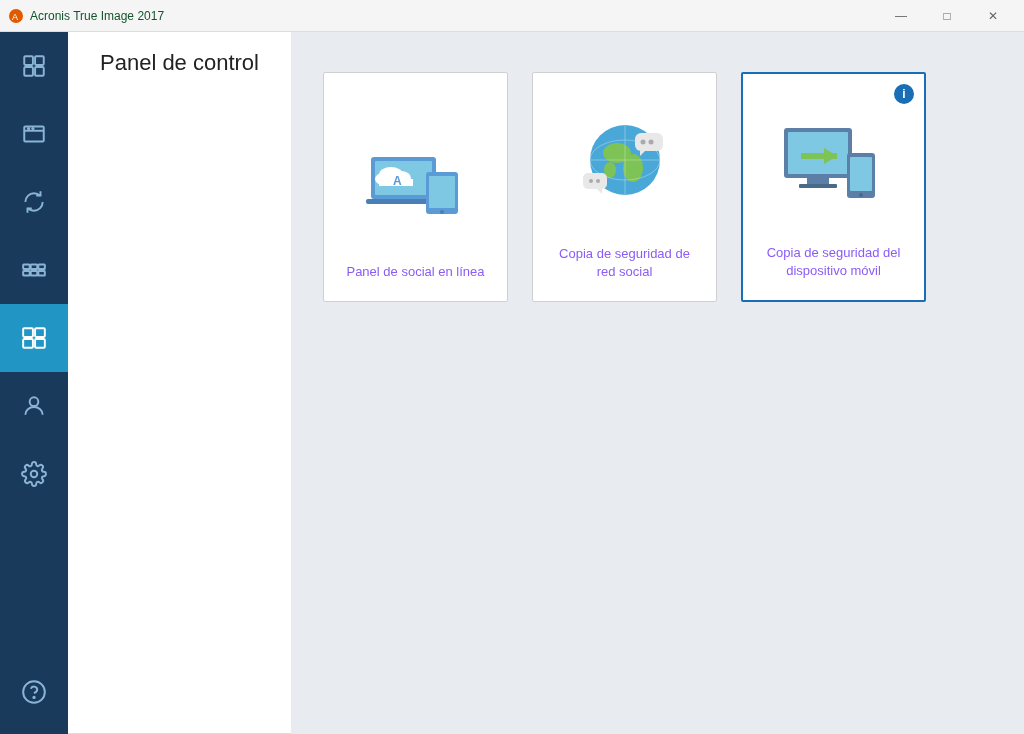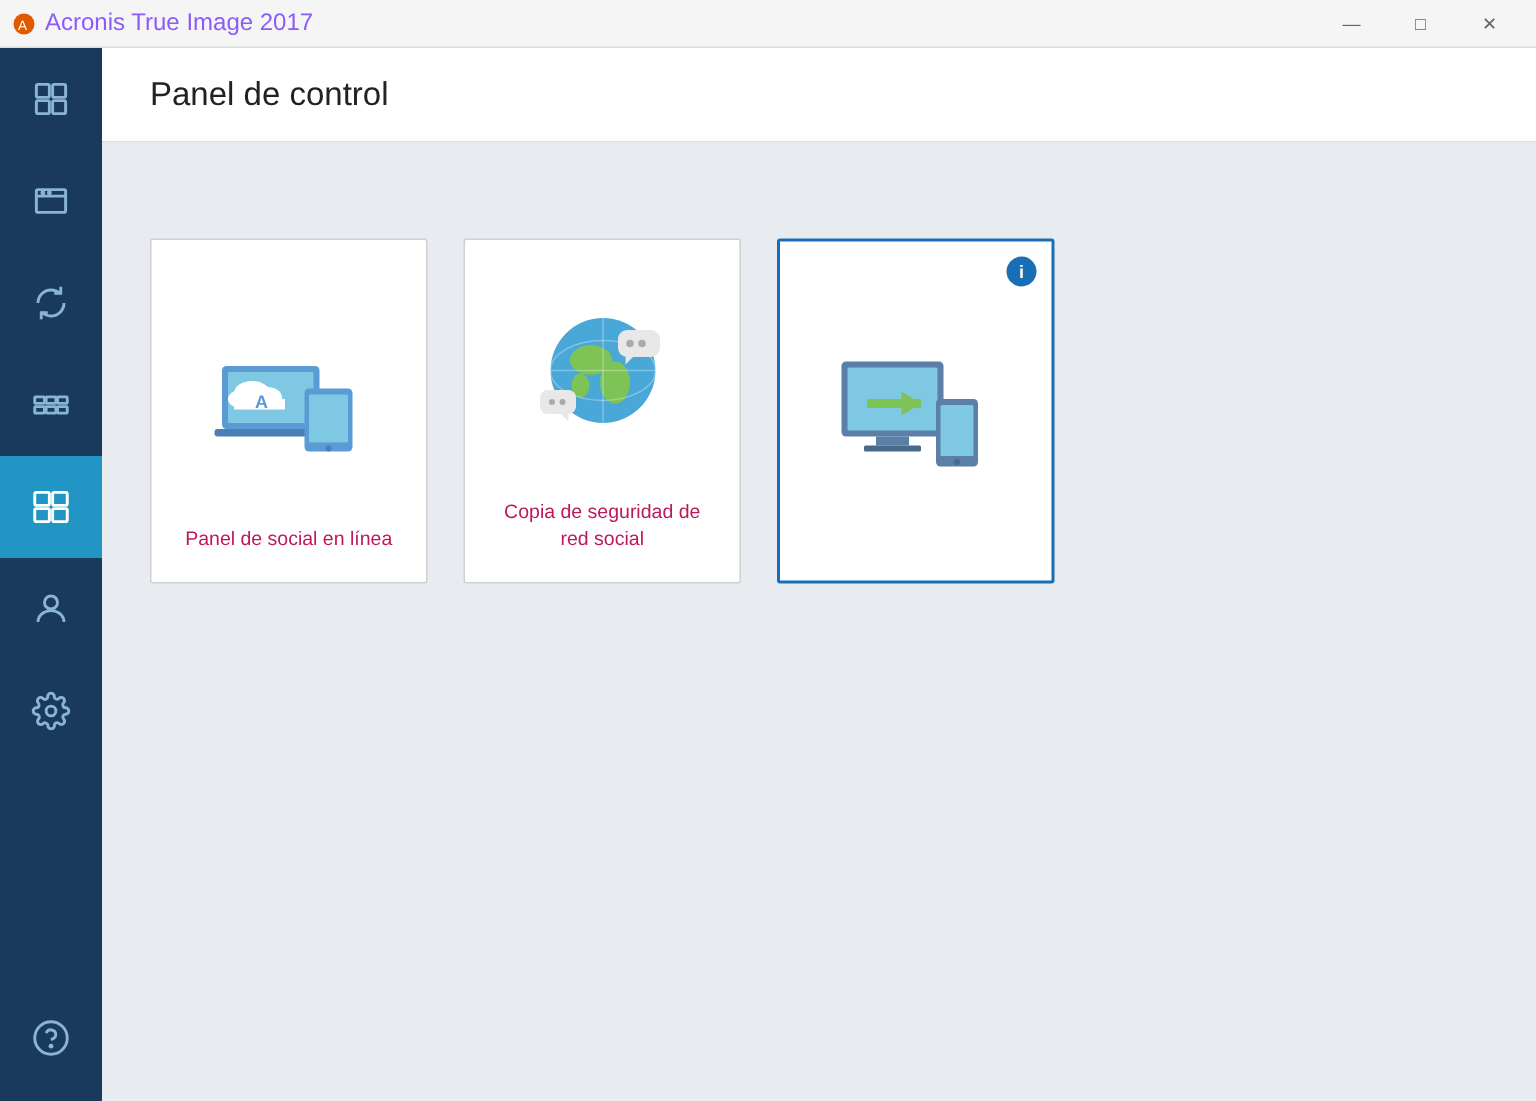--- a/index.html
+++ b/index.html
@@ -27,22 +27,22 @@
     .title-bar-left {
       display: flex;
       align-items: center;
       gap: 6px;
     }
     .app-icon {
       width: 16px;
       height: 16px;
     }
     .title-bar-title {
-      font-size: 16px;
-      color: #8b5cf6;
+      font-size: 12px;
+      color: #14532d;
     }
     .title-bar-controls {
       display: flex;
       gap: 0;
     }
     .title-bar-btn {
       width: 46px;
       height: 32px;
       display: flex;
       align-items: center;
@@ -95,23 +95,22 @@
     .sidebar-spacer { flex: 1; }
     .sidebar-bottom {
       margin-bottom: 8px;
     }
 
     
     .main-panel {
       flex: 1;
       background: #e8ecf0;
       display: flex;
-      flex-direction: column;
+      flex-direction: row;
       overflow: hidden;
-      gap: 24px;
     }
 
     
     .page-header {
       background: white;
       padding: 18px 32px;
       border-bottom: 1px solid #ddd;
       flex-shrink: 0;
     }
     .page-title {
@@ -150,21 +149,21 @@
     }
     .card-icon-area {
       flex: 1;
       display: flex;
       align-items: center;
       justify-content: center;
       width: 100%;
     }
     .card-label {
       font-size: 13px;
-      color: #be185d;
+      color: #8b5cf6;
       text-align: center;
       line-height: 1.4;
       margin-top: 16px;
     }
     .info-badge {
       position: absolute;
       top: 10px;
       right: 10px;
       width: 20px;
       height: 20px;
@@ -362,17 +361,18 @@
             <rect x="20" y="66" width="38" height="4" rx="1" fill="#4a6a8a"></rect>
 
             <rect x="68" y="35" width="28" height="45" rx="3" fill="#5b7fa6"></rect>
             <rect x="71" y="39" width="22" height="34" rx="1" fill="#7ec8e3"></rect>
             <circle cx="82" cy="77" r="2" fill="#4a6a8a"></circle>
 
             <polygon points="58,38 45,30 45,46" fill="#7dc355"></polygon>
             <rect x="22" y="35" width="36" height="6" fill="#7dc355"></rect>
           </svg>
         </div>
+        <div class="card-label">Copia de seguridad del dispositivo móvil</div>
       </div>
 
     </div>
   </div>
 </div>
 
 </body></html>

